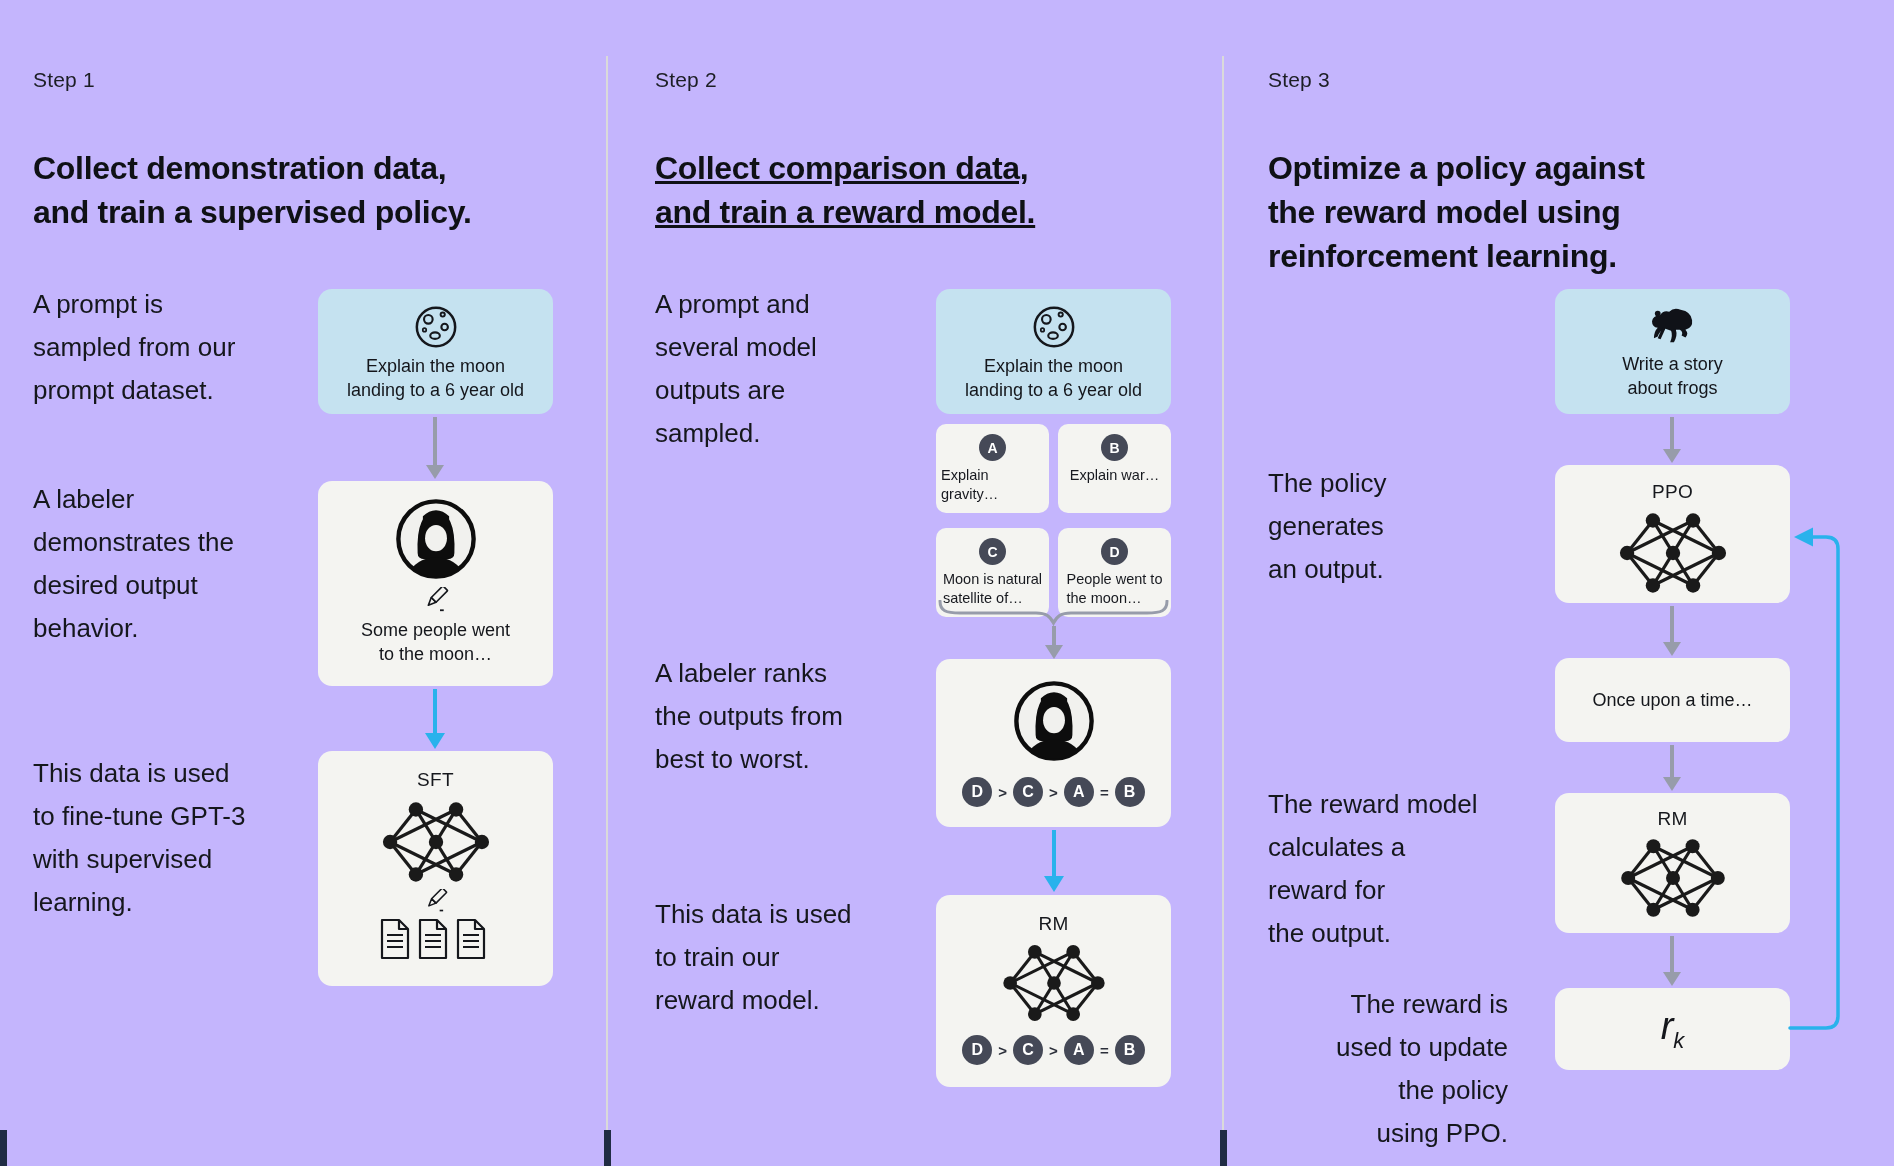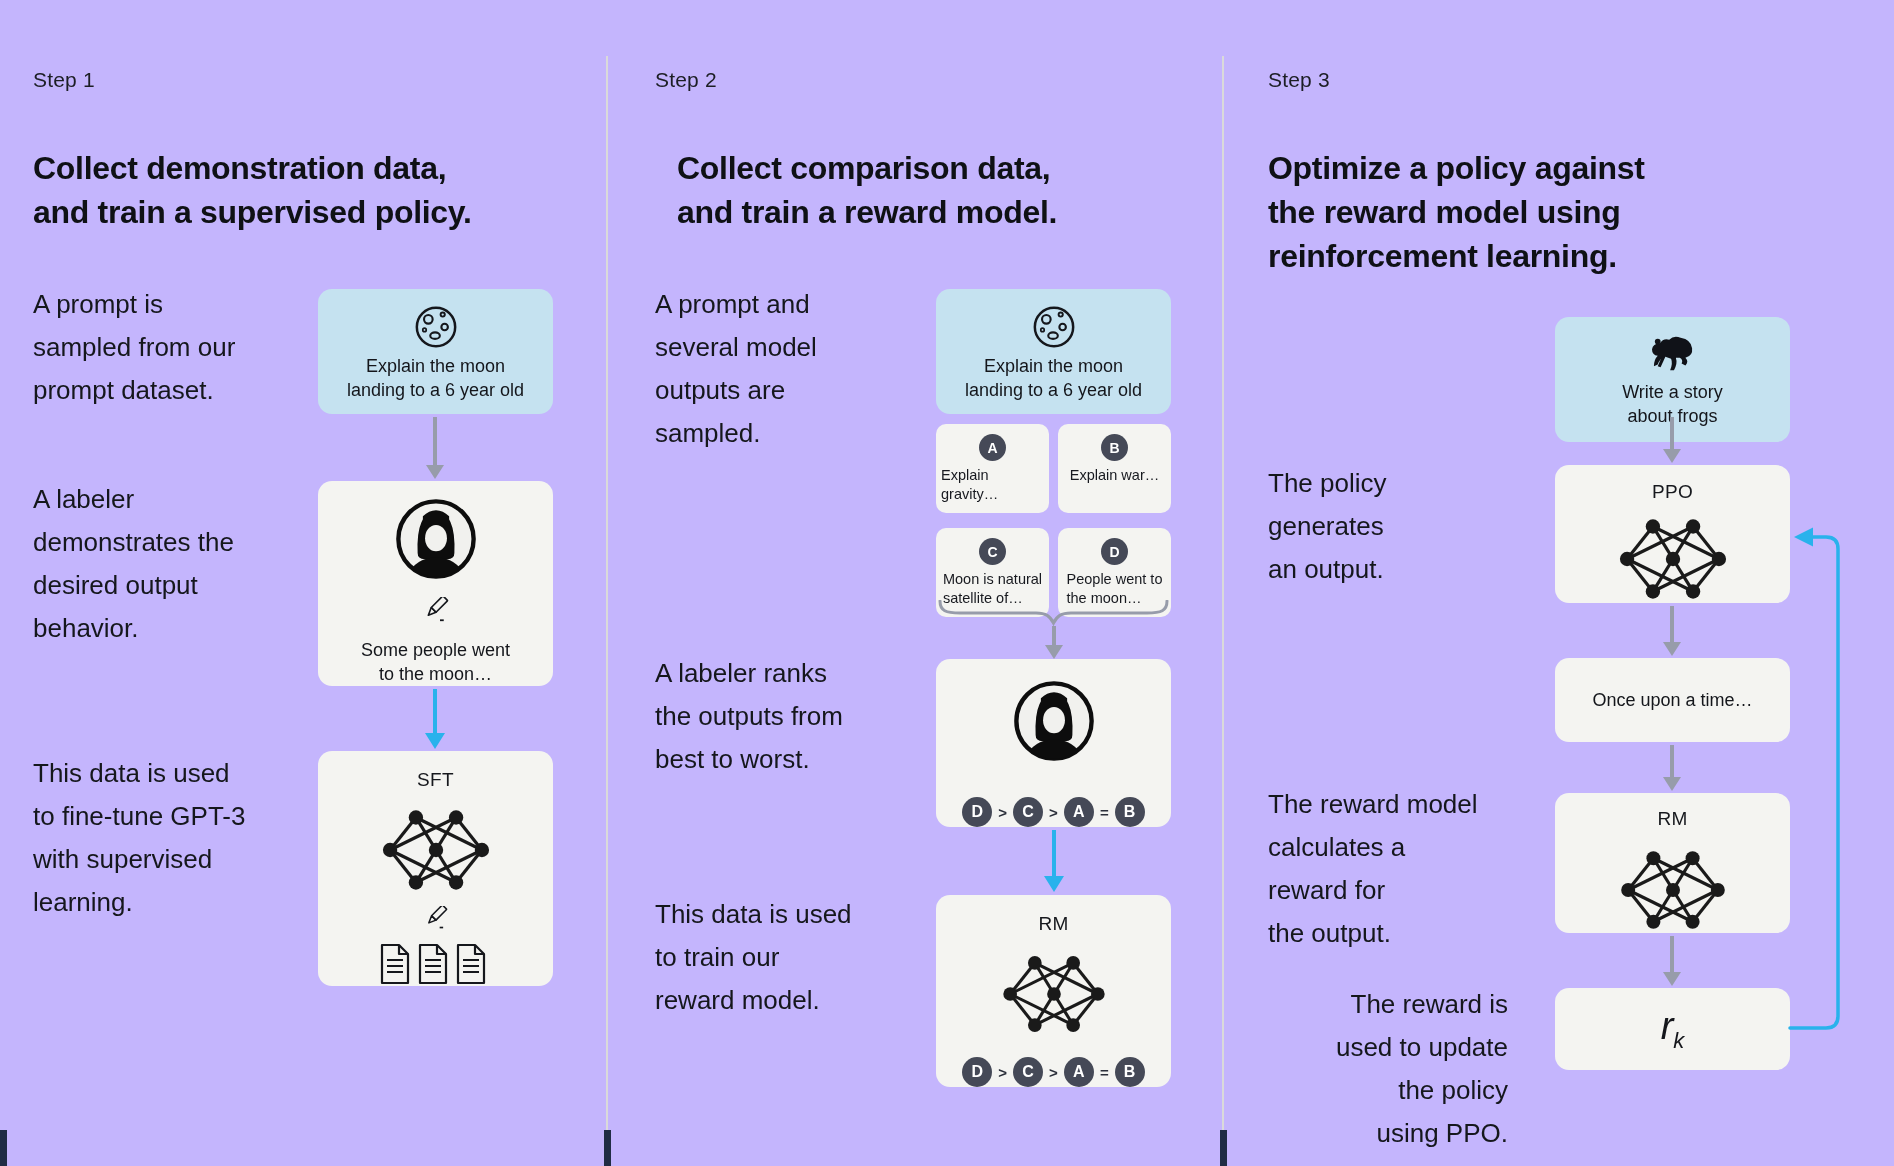--- a/index.html
+++ b/index.html
@@ -12,21 +12,21 @@
 
   .step-label { font-size:21px; color:#1c1e24; letter-spacing:.2px; }
   .step-title { font-size:32px; font-weight:700; line-height:44px; letter-spacing:-0.3px; color:#0f1115;margin-top:44px; }
   .desc { font-size:26px; line-height:43px; color:#15171c; }
 
   .divider { width:2px; background:#dadada; }
   .edge-marker { background:#202c44; }
 
   .box { border-radius:14px; display:flex; flex-direction:column; align-items:center; text-align:center; }
   .prompt-box { background:#c5e2f0; }
-  .model-box { background:#f4f4f1;justify-content:space-between; }
+  .model-box { background:#f4f4f1; }
   .box-text { font-size:18px; line-height:24px; color:#14161b; }
   .model-name { font-size:19px; font-weight:500; color:#16181d; letter-spacing:.3px; }
 
   
   .varrow { display:flex; flex-direction:column; align-items:center; }
   .varrow .shaft { flex:1; width:3.5px; background:#979caa; }
   .varrow .head { width:0; height:0; border-left:9px solid transparent; border-right:9px solid transparent; border-top:14px solid #979caa; }
   .varrow.blue .shaft { width:4.5px; background:#29b2ec; }
   .varrow.blue .head { border-left-width:10px; border-right-width:10px; border-top:16px solid #29b2ec; }
 
@@ -191,21 +191,21 @@
       </svg>
     <svg width="25" height="25" style="margin-top:3px;">
         <use href="#sym-pencil"></use>
       </svg>
     <svg width="112" height="44" style="margin-top:3px;">
         <use href="#sym-docs"></use>
       </svg>
   </div>
 
   <div class="abs step-label" style="left:655px; top:68px;">Step 2</div>
-  <div class="abs step-title pre" style="left:677px; top:102px; width:500px;">Collect comparison data,
+  <div class="abs step-title pre" style="left:655px; top:102px; width:500px;text-decoration:underline;">Collect comparison data,
 and train a reward model.</div>
 
   <div class="abs desc pre" style="left:655px; top:283px; width:240px;">A prompt and
 several model
 outputs are
 sampled.</div>
   <div class="abs desc pre" style="left:655px; top:652px; width:240px;">A labeler ranks
 the outputs from
 best to worst.</div>
   <div class="abs desc pre" style="left:655px; top:893px; width:240px;">This data is used
@@ -295,21 +295,21 @@
 an output.</div>
   <div class="abs desc pre" style="left:1268px; top:783px; width:250px;">The reward model
 calculates a
 reward for
 the output.</div>
   <div class="abs desc pre" style="left:1268px; top:983px; width:240px;text-align:right;">The reward is
 used to update
 the policy
 using PPO.</div>
 
-  <div class="abs box prompt-box" style="left:1555px; top:289px; width:235px; height:125px; padding-top:15px;margin-top:28px;">
+  <div class="abs box prompt-box" style="left:1555px; top:289px; width:235px; height:125px; padding-top:15px;">
     <svg width="50" height="42">
         <use href="#sym-frog"></use>
       </svg>
     <div class="box-text pre" style="margin-top:6px;">Write a story
 about frogs</div>
   </div>
 
   <div class="abs varrow" style="left:1663px; top:417px; height:46px;">
       <i class="shaft"></i>
       <i class="head"></i>

